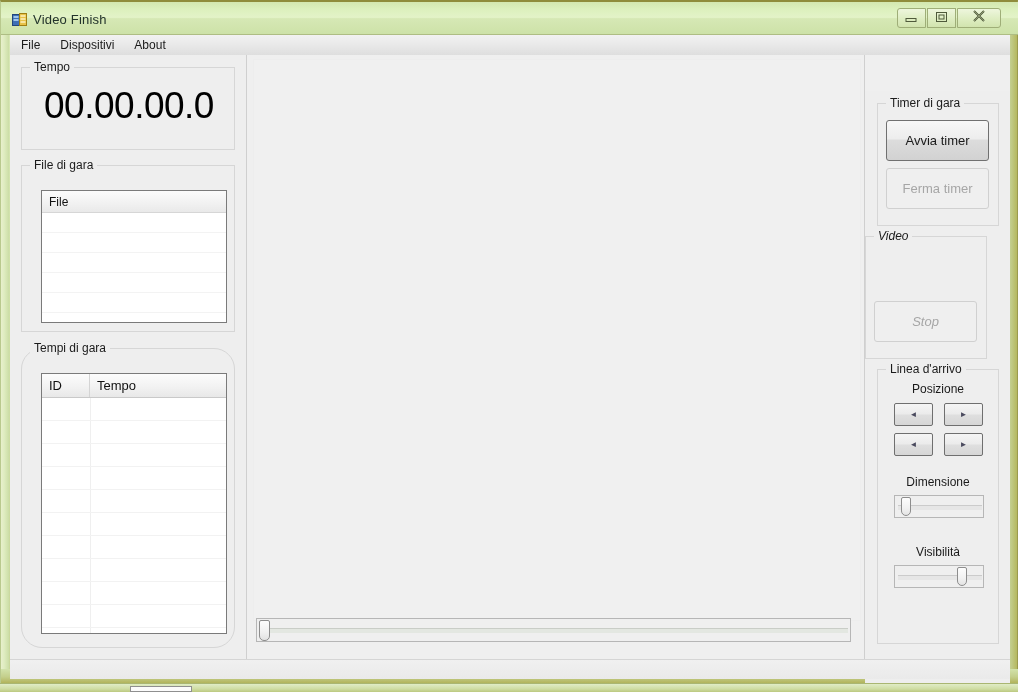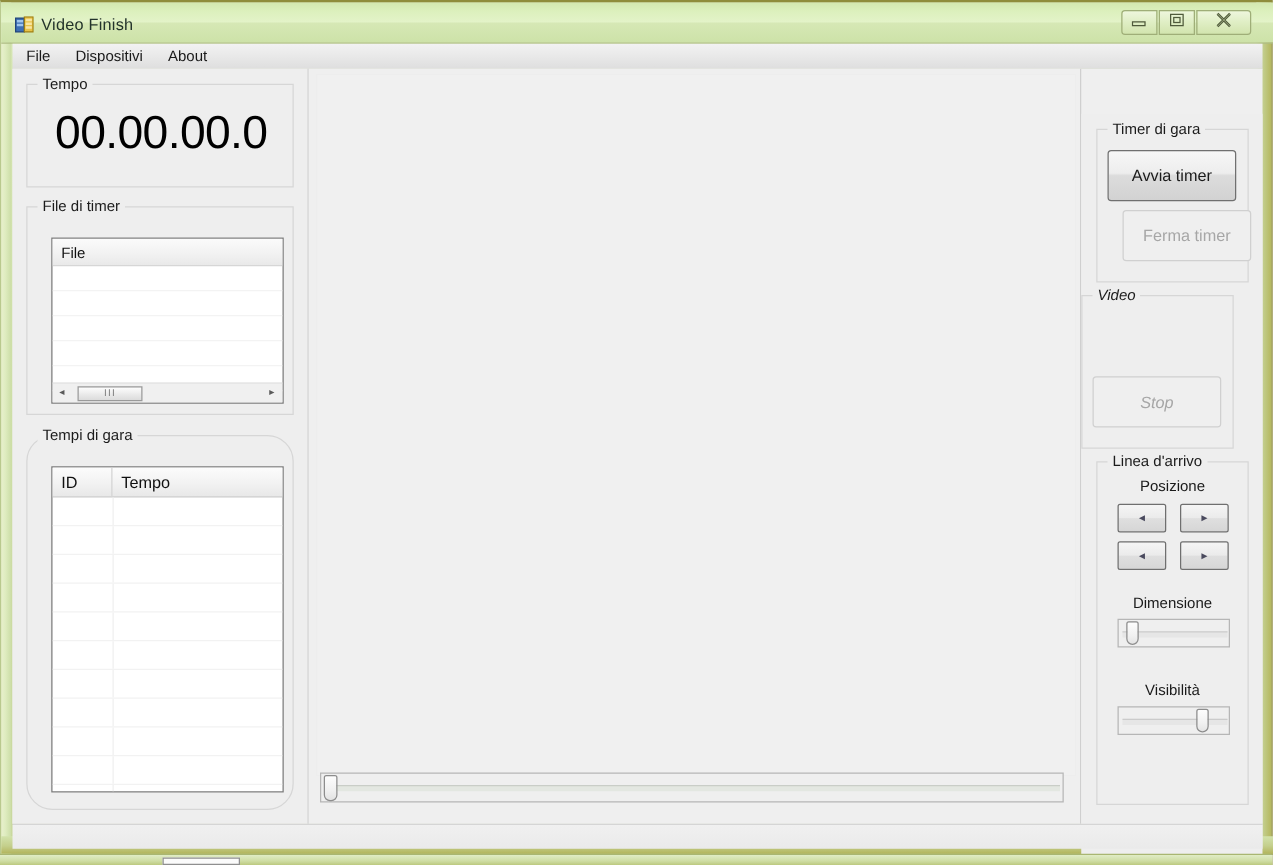--- a/index.html
+++ b/index.html
@@ -264,21 +264,21 @@
     font-size: 13px; color: #1a1a1a;
     display: flex; align-items: center; justify-content: center;
     cursor: default;
   }
   .btn.disabled {
     background: #efefef;
     border: 1px solid #d0d0d0;
     color: #a6a6a6;
   }
   #btn-avvia { left: 8px; top: 16px; width: 103px; height: 41px; }
-  #btn-ferma { left: 20px; top: 64px; width: 103px; height: 41px; }
+  #btn-ferma { left: 8px; top: 64px; width: 103px; height: 41px; }
   #btn-play  { left: 8px; top: 16px; width: 103px; height: 41px; }
   #btn-stop  { left: 8px; top: 64px; width: 103px; height: 41px; }
 
   .sub-label {
     position: absolute;
     width: 100%;
     text-align: center;
     font-size: 12px; color: #1a1a1a;
   }
   #lbl-posizione { top: 12px; }
@@ -409,42 +409,35 @@
   <div id="client" class="speckle">
 
     <div id="left-panel" class="speckle">
 
       <div class="groupbox" id="gb-tempo">
         <span class="gb-label">Tempo</span>
         <div id="timer-display">00.00.00.0</div>
       </div>
 
       <div class="groupbox" id="gb-file">
-        <span class="gb-label">File di timer</span>
+        <span class="gb-label">File di gara</span>
 
         <div id="file-list">
           <div id="file-list-header">
             <span class="col">File</span>
           </div>
           <div>
             <div class="row-line"></div>
             <div class="row-line"></div>
             <div class="row-line"></div>
             <div class="row-line"></div>
             <div class="row-line"></div>
             <div class="row-line"></div>
           </div>
 
-          <div id="file-hscroll">
-            <span class="sb-arrow">◄</span>
-            <div id="file-sb-thumb">
-              <span class="grip">III</span>
-            </div>
-            <span class="sb-arrow" style="position:absolute; right:1px;">►</span>
-          </div>
         </div>
       </div>
 
       <div class="groupbox" id="gb-tempi">
         <span class="gb-label">Tempi di gara</span>
 
         <div id="tempi-grid">
           <div id="tempi-header">
             <span class="hcell c1">ID</span>
             <span class="hcell c2">Tempo</span>

